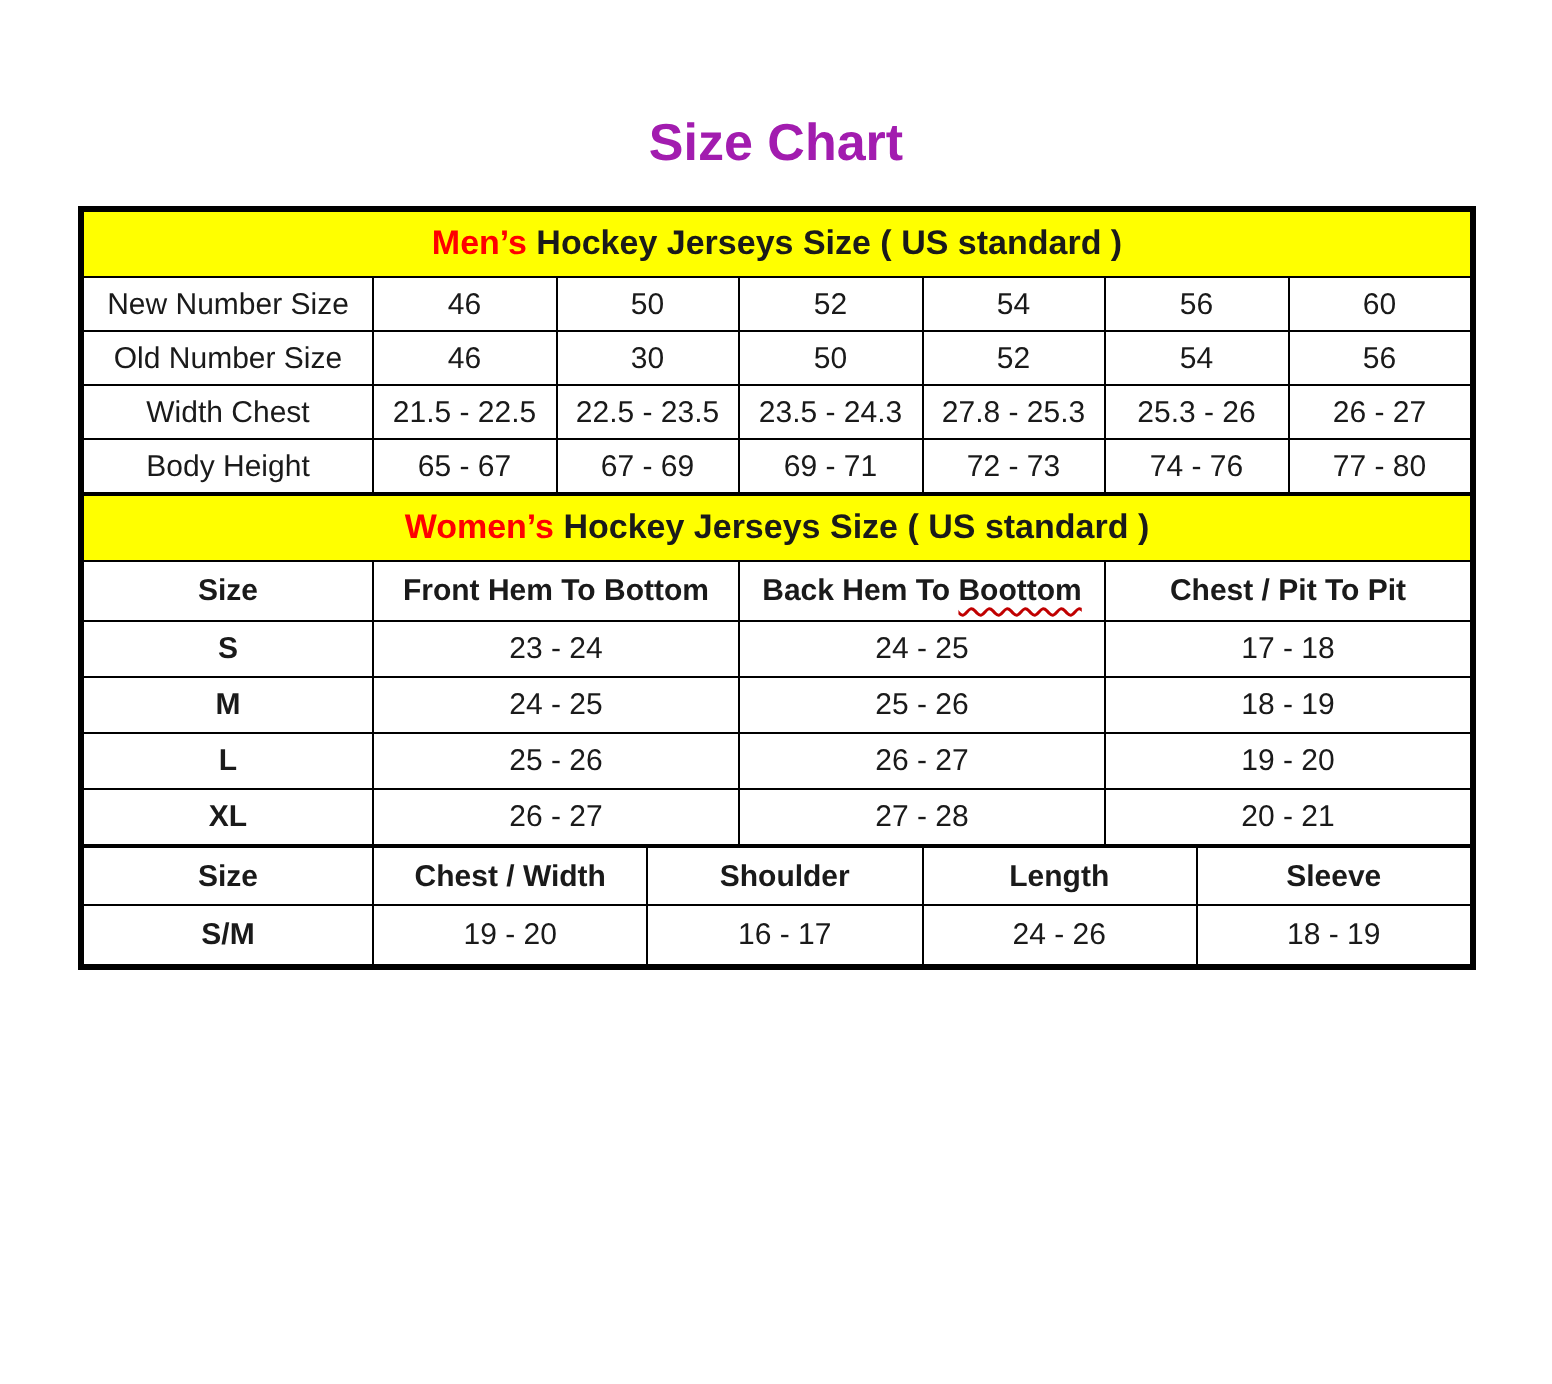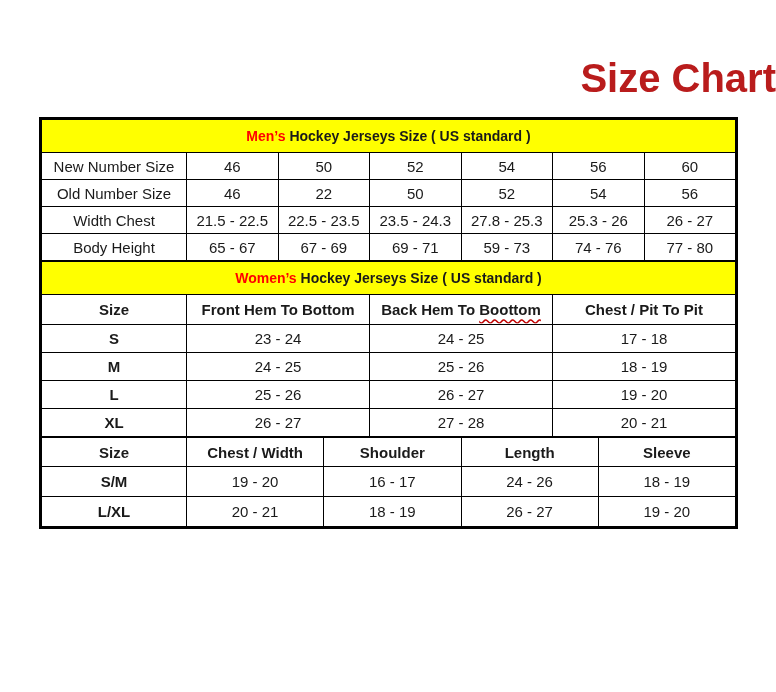--- a/index.html
+++ b/index.html
@@ -3,24 +3,24 @@
 <meta charset="utf-8">
 <style>
   html,body{margin:0;padding:0;background:#ffffff;}
   body{
     width:776px;height:692px;overflow:hidden;
     font-family:"Liberation Sans", sans-serif;
     color:#1a1a1a;
   }
   .page-title{
     margin:56px 0 16px 0;
-    text-align:right;
-    font-size:40px;
+    text-align:center;
+    font-size:26px;
     font-weight:700;
-    color:#b91c1c;
+    color:#a21caf;
     letter-spacing:0px;
   }
   .chart-wrap{
     margin-left:39px;
     width:695px;
     border:2px solid #000;
   }
   table{
     border-collapse:collapse;
     width:100%;
@@ -32,21 +32,21 @@
     text-align:center;
     vertical-align:middle;
     font-size:15px;
     padding:0 2px;
     overflow:hidden;
     white-space:nowrap;
   }
   tr.band td{
     background:#FFFF00;
     font-weight:700;
-    font-size:14px;
+    font-size:17px;
     height:32px;
   }
   .accent{color:#FF0000;}
   th{font-weight:700;}
   .t-men th{height:28px;}
   .t-men td.val, .t-men td.lab{height:26px;}
   .t-women th{height:29px;}
   .t-women td.val, .t-women td.lab{height:27px;}
   .t-youth th{height:28px;}
   .t-youth td.val, .t-youth td.lab{height:29px;margin-left:20px;}
@@ -84,41 +84,41 @@
       <td class="val">46</td>
       <td class="val">50</td>
       <td class="val">52</td>
       <td class="val">54</td>
       <td class="val">56</td>
       <td class="val">60</td>
     </tr>
     <tr>
       <td class="lab">Old Number Size</td>
       <td class="val">46</td>
-      <td class="val">22</td>
+      <td class="val">30</td>
       <td class="val">50</td>
       <td class="val">52</td>
       <td class="val">54</td>
       <td class="val">56</td>
     </tr>
     <tr>
       <td class="lab">Width Chest</td>
       <td class="val">21.5 - 22.5</td>
       <td class="val">22.5 - 23.5</td>
       <td class="val">23.5 - 24.3</td>
       <td class="val">27.8 - 25.3</td>
       <td class="val">25.3 - 26</td>
       <td class="val">26 - 27</td>
     </tr>
     <tr>
       <td class="lab">Body Height</td>
       <td class="val">65 - 67</td>
       <td class="val">67 - 69</td>
       <td class="val">69 - 71</td>
-      <td class="val">59 - 73</td>
+      <td class="val">72 - 73</td>
       <td class="val">74 - 76</td>
       <td class="val">77 - 80</td>
     </tr>
   </tbody>
     </table>
 
   <table class="t-women">
     <colgroup>
       <col style="width:145px">
         <col>
@@ -178,23 +178,16 @@
       <th>Length</th>
       <th>Sleeve</th>
     </tr>
     <tr>
       <td class="lab bold">S/M</td>
       <td class="val">19 - 20</td>
       <td class="val">16 - 17</td>
       <td class="val">24 - 26</td>
       <td class="val">18 - 19</td>
     </tr>
-    <tr>
-      <td class="lab bold">L/XL</td>
-      <td class="val">20 - 21</td>
-      <td class="val">18 - 19</td>
-      <td class="val">26 - 27</td>
-      <td class="val">19 - 20</td>
-    </tr>
   </tbody>
     </table>
 
 </div>
 
 </body></html>

